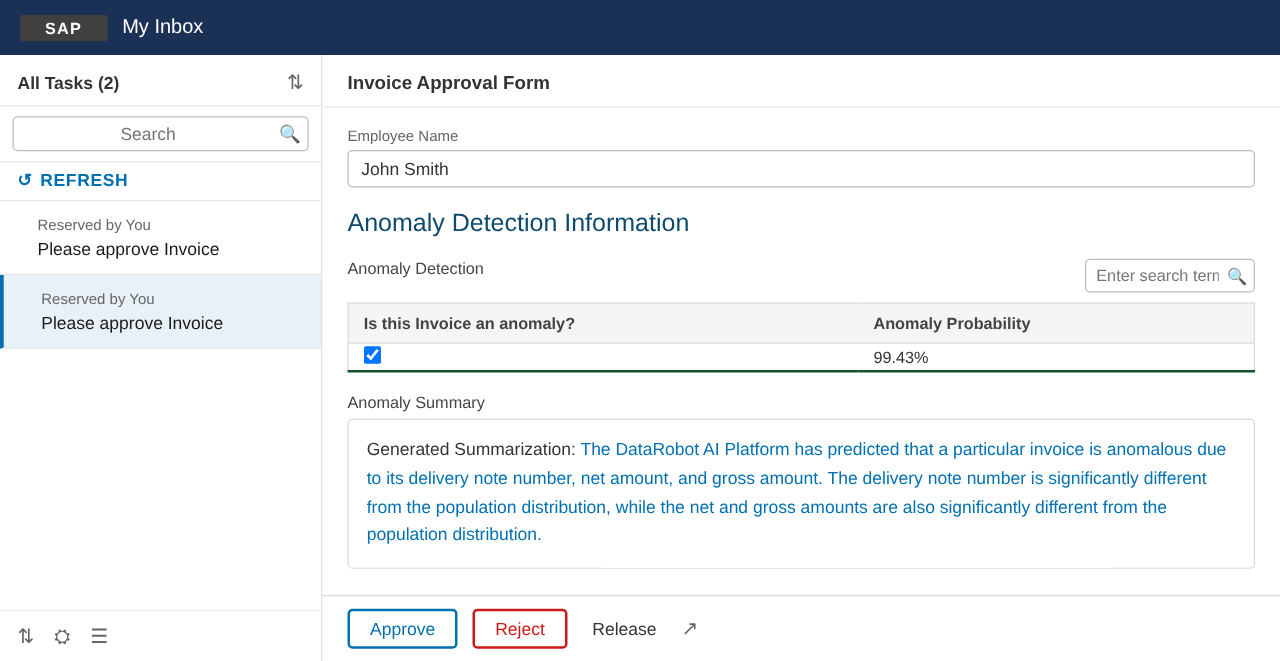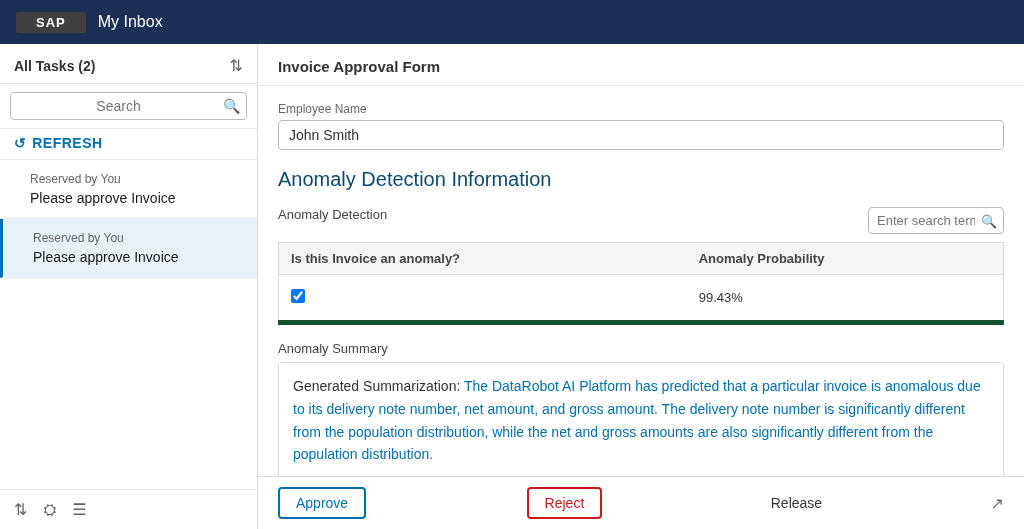--- a/index.html
+++ b/index.html
@@ -244,24 +244,24 @@
     .anomaly-table th {
       background: #f5f5f5;
       padding: 8px 12px;
       text-align: left;
       font-size: 13px;
       color: #444;
       border-bottom: 1px solid #d9d9d9;
       font-weight: 600;
     }
     .anomaly-table td {
-      padding: 14px 12px;
-      font-size: 13px;
-      color: #333;
-      border-bottom: 5px solid #14532d;
+      padding: 2px 12px;
+      font-size: 13px;
+      color: #333;
+      border-bottom: 2px solid #14532d;
     }
     .checkbox-cell input[type="checkbox"] {
       width: 14px;
       height: 14px;
       cursor: pointer;
     }
 
     .anomaly-summary-section {
       margin-top: 16px;
       clear: both;
@@ -283,21 +283,21 @@
       overflow-y: auto;
       resize: none;
     }
 
     
     .action-bar {
       border-top: 1px solid #d9d9d9;
       padding: 10px 20px;
       display: flex;
       align-items: center;
-      justify-content: space-between;
+      justify-content: flex-start;
       gap: 12px;
       background: #fff;
       flex-shrink: 0;
     }
     .btn {
       padding: 6px 16px;
       border-radius: 4px;
       font-size: 14px;
       cursor: pointer;
       font-weight: normal;

